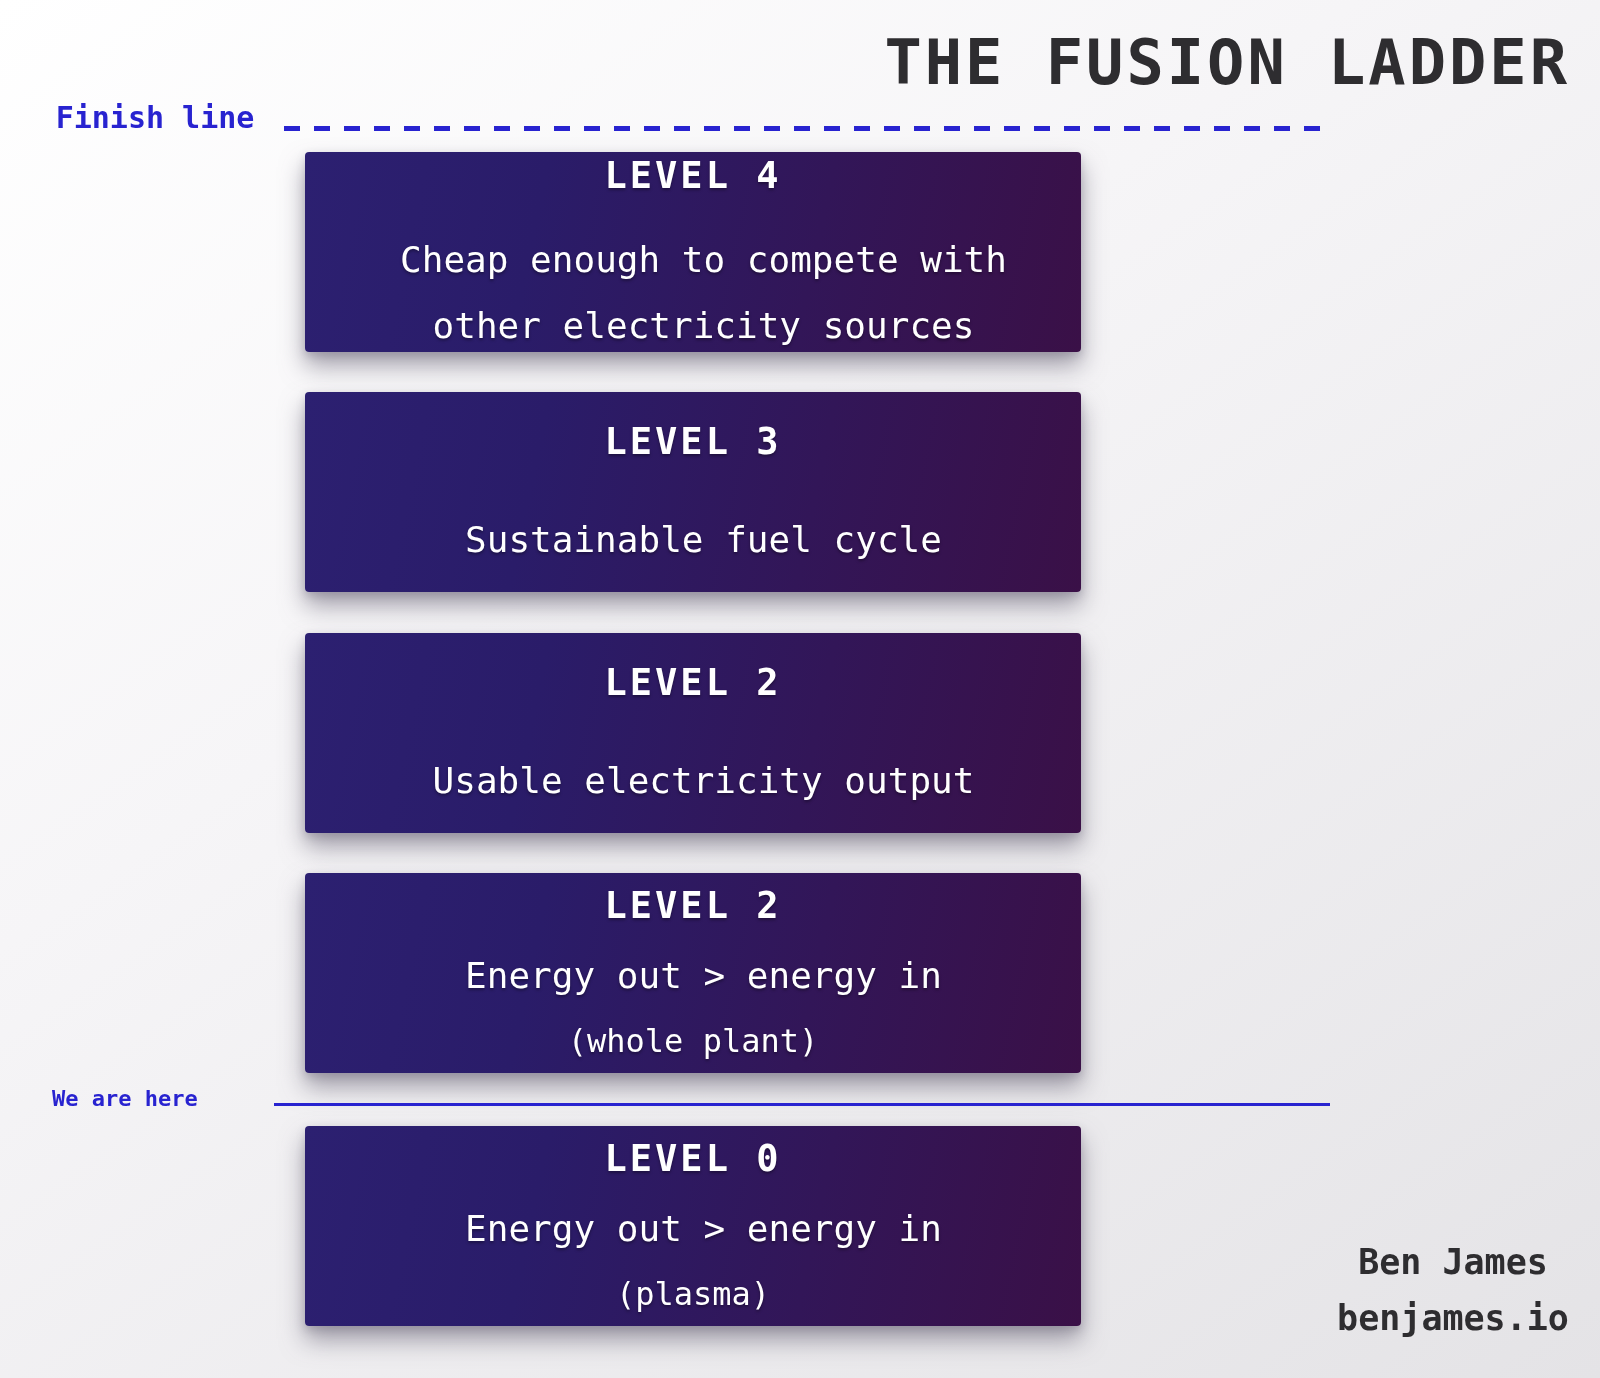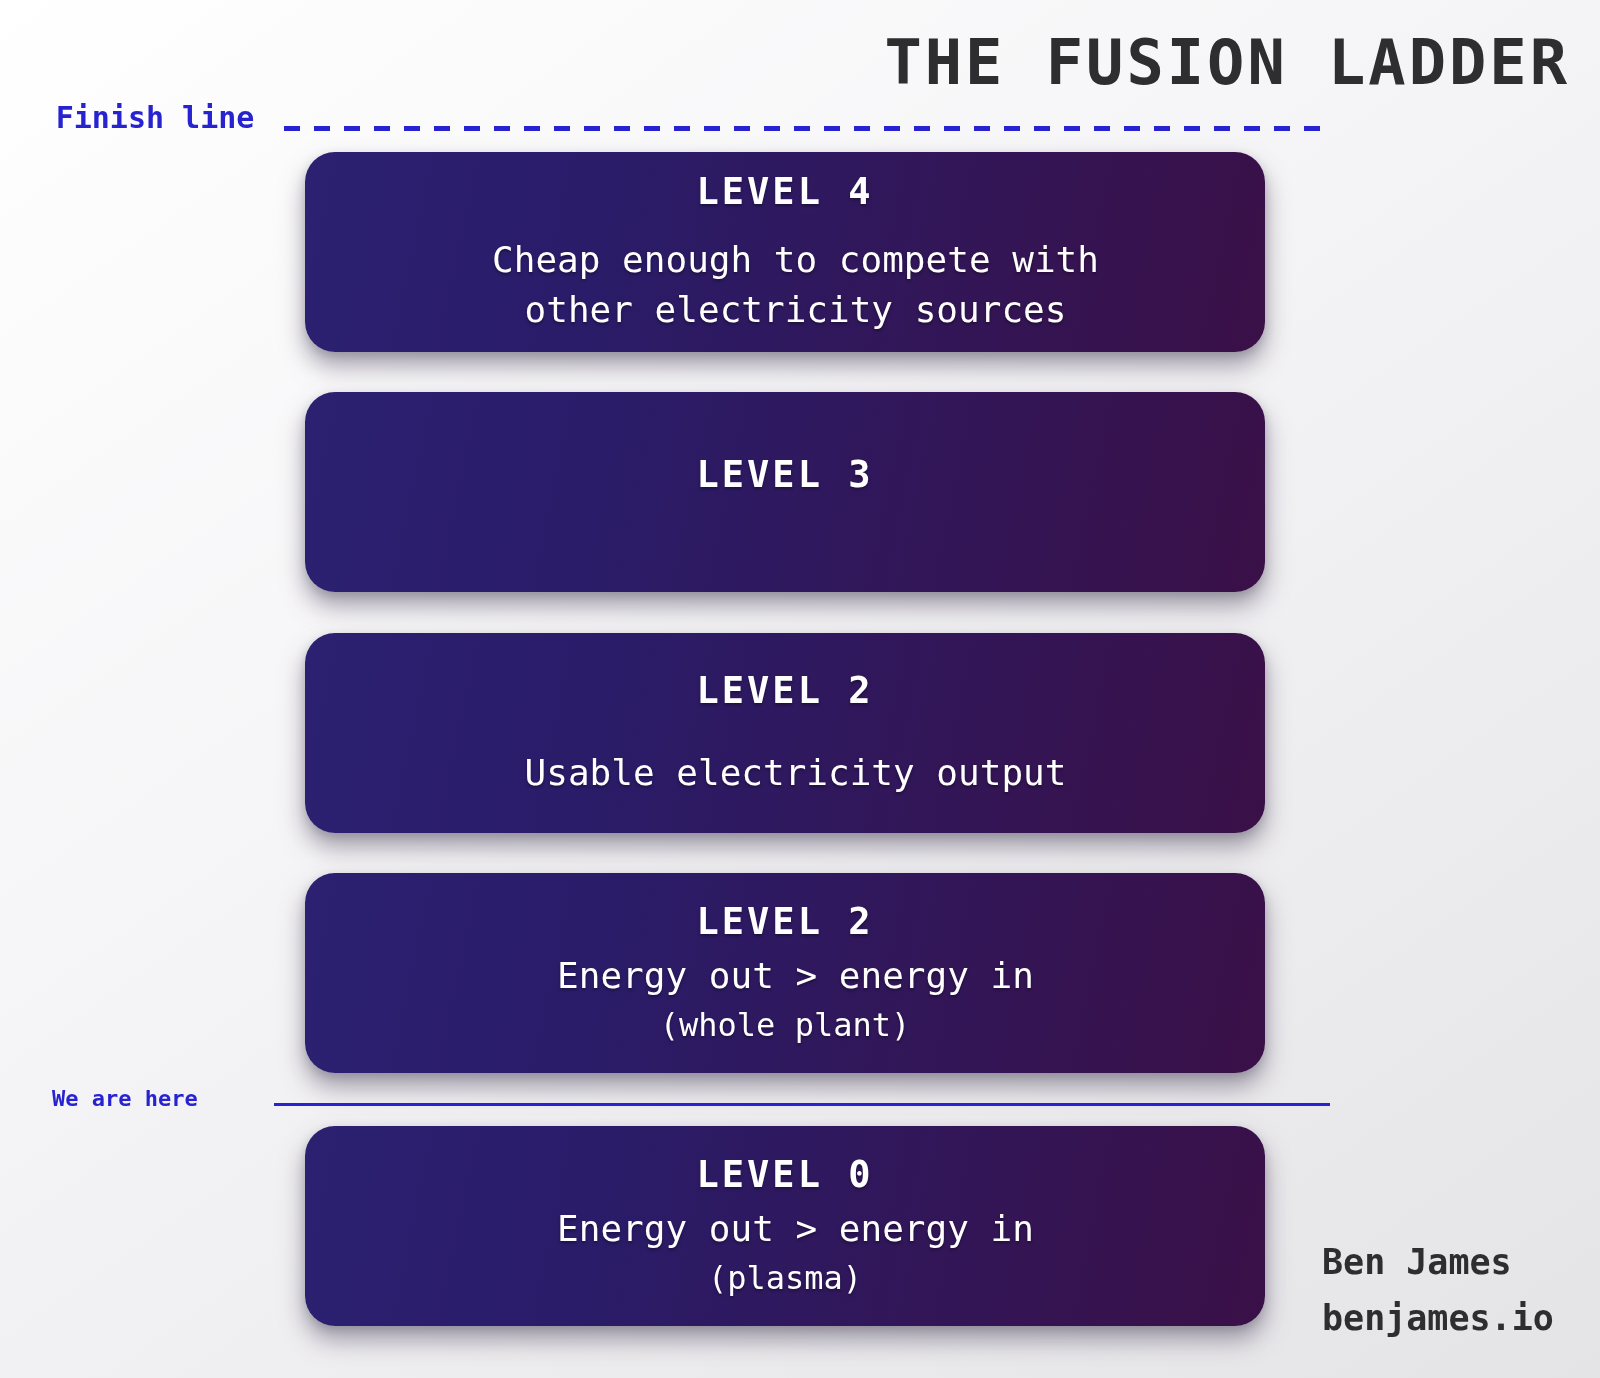--- a/index.html
+++ b/index.html
@@ -66,31 +66,32 @@
     top: 1103px;
     width: 1056px;
     height: 3px;
     background: var(--accent);
   }
 
   
   .card {
     position: absolute;
     left: 305px;
-    width: 960px;
+    width: 776px;
     height: 200px;
-    border-radius: 30px;
+    border-radius: 4px;
     background: linear-gradient(102deg, #2c2071 0%, #2a1c69 30%, #3a1047 100%);
     box-shadow: 0 14px 24px rgba(95, 90, 110, 0.55), 0 4px 8px rgba(95, 90, 110, 0.25);
     color: #ffffff;
     display: flex;
     flex-direction: column;
     align-items: center;
     justify-content: center;
     text-align: center;
+    gap: 16px;
   }
   .card-title {
     font-size: 37px;
     font-weight: 700;
     letter-spacing: 3px;
     text-shadow: 0 2px 3px rgba(0,0,0,0.35);
   }
   .card-line {
     font-size: 36px;
     line-height: 50px;
@@ -114,20 +115,21 @@
   .card--l3 .card-title, .card--l2 .card-title { margin-bottom: 36px; }
   .card--l1 .card-title, .card--l0 .card-title { margin-bottom: 8px; }
   .card--l1 .card-sub,  .card--l0 .card-sub  { margin-top: 2px; }
 
   
   .attribution {
     position: absolute;
     left: 1322px;
     top: 1234px;
     width: 262px;
+    text-align: center;
     font-size: 35px;
     font-weight: 700;
     line-height: 56px;
     color: #2e2d30;
   }
 </style>
 </head>
 <body>
 
 <div class="canvas" style="--accent:#2823d0;">
@@ -140,20 +142,21 @@
   <div class="dashed-line"></div>
 
   <div class="card card--l4">
     <div class="card-title">LEVEL 4</div>
     <div class="card-line">Cheap enough to compete with</div>
     <div class="card-line">other electricity sources</div>
   </div>
 
   <div class="card card--l3">
     <div class="card-title">LEVEL 3</div>
+    <div class="card-line">Sustainable fuel cycle</div>
   </div>
 
   <div class="card card--l2">
     <div class="card-title">LEVEL 2</div>
     <div class="card-line">Usable electricity output</div>
   </div>
 
   <div class="card card--l1">
     <div class="card-title">LEVEL 2</div>
     <div class="card-line">Energy out &gt; energy in</div>

